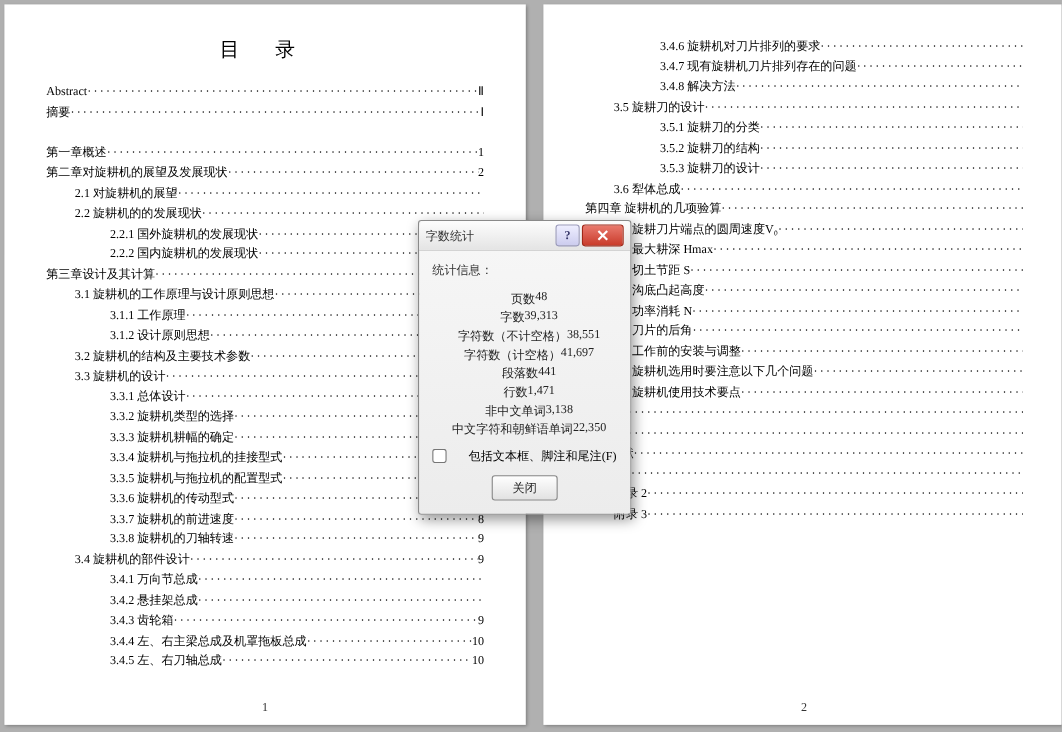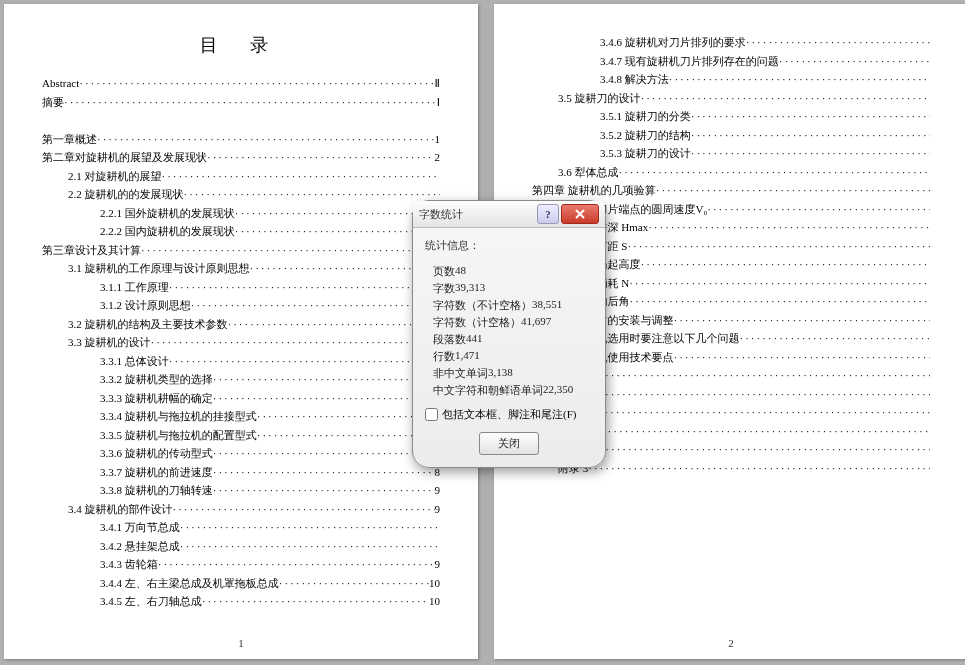--- a/index.html
+++ b/index.html
@@ -9,31 +9,31 @@
 .title{text-align:center;font-size:18px;font-weight:normal;letter-spacing:14px;margin-bottom:16px}
 .toc-line{display:flex;align-items:flex-end;white-space:nowrap;margin:2px 0}
 .toc-label{flex:0 0 auto}
 .toc-dots{flex:1 1 auto;overflow:hidden;letter-spacing:2px;color:#000}
 .toc-dots::before{content:"··································································································"}
 .toc-pg{flex:0 0 auto}
 .ind1{padding-left:26px}
 .ind2{padding-left:58px}
 .ind3{padding-left:68px}
 .pgnum{position:absolute;bottom:8px;left:50%;transform:translateX(-50%);font-size:11px;color:#333}
-.dlg{position:absolute;left:412px;top:200px;width:192px;background:linear-gradient(#f7f7f7,#ececec);border:1px solid #8a8a8a;border-radius:17px;box-shadow:2px 4px 12px rgba(0,0,0,.4);font-family:"Microsoft YaHei","SimSun";font-size:11px}
+.dlg{position:absolute;left:380px;top:200px;width:192px;background:linear-gradient(#f7f7f7,#ececec);border:1px solid #8a8a8a;border-radius:3px;box-shadow:2px 4px 12px rgba(0,0,0,.4);font-family:"Microsoft YaHei","SimSun";font-size:11px}
 .dlg-title{display:flex;align-items:center;height:26px;padding:0 6px;background:linear-gradient(#fdfdfd,#e4e4e4);border-bottom:1px solid #bbb;border-radius:6px 6px 0 0}
 .dlg-title-text{flex:1;color:#333}
 .dlg-help{width:20px;height:18px;background:linear-gradient(#eef,#cce);border:1px solid #99b;border-radius:3px;margin-right:2px;display:flex;align-items:center;justify-content:center;color:#336;font-weight:bold;font-size:11px}
 .dlg-close{width:36px;height:18px;background:linear-gradient(#e97a6e,#c93b2b);border:1px solid #a02818;border-radius:3px;display:flex;align-items:center;justify-content:center;color:#fff;font-weight:bold}
 .dlg-body{padding:10px 12px 12px}
 .dlg-head{margin-bottom:10px;color:#333}
-.stat-row{display:flex;justify-content:flex-start;padding:1px 0 1px 8px}
+.stat-row{display:flex;justify-content:center;padding:1px 0 1px 8px}
 .stat-label{color:#222}
 .stat-val{color:#222}
-.dlg-chk{margin:8px 0 10px;display:flex;align-items:center;gap:4px}
+.dlg-chk{margin:8px 0 10px;display:flex;align-items:center;gap:20px}
 .dlg-chk input{margin:0}
 .dlg-btnrow{text-align:center}
 .dlg-btn{display:inline-block;padding:3px 18px;background:linear-gradient(#fefefe,#e2e2e2);border:1px solid #888;border-radius:3px;font-size:11px;color:#222;cursor:pointer}
 .close-x{width:10px;height:10px}
 .close-x line{stroke:#fff;stroke-width:2}
 </style>
 </head>
 <body>
 
 <div class="pages">

